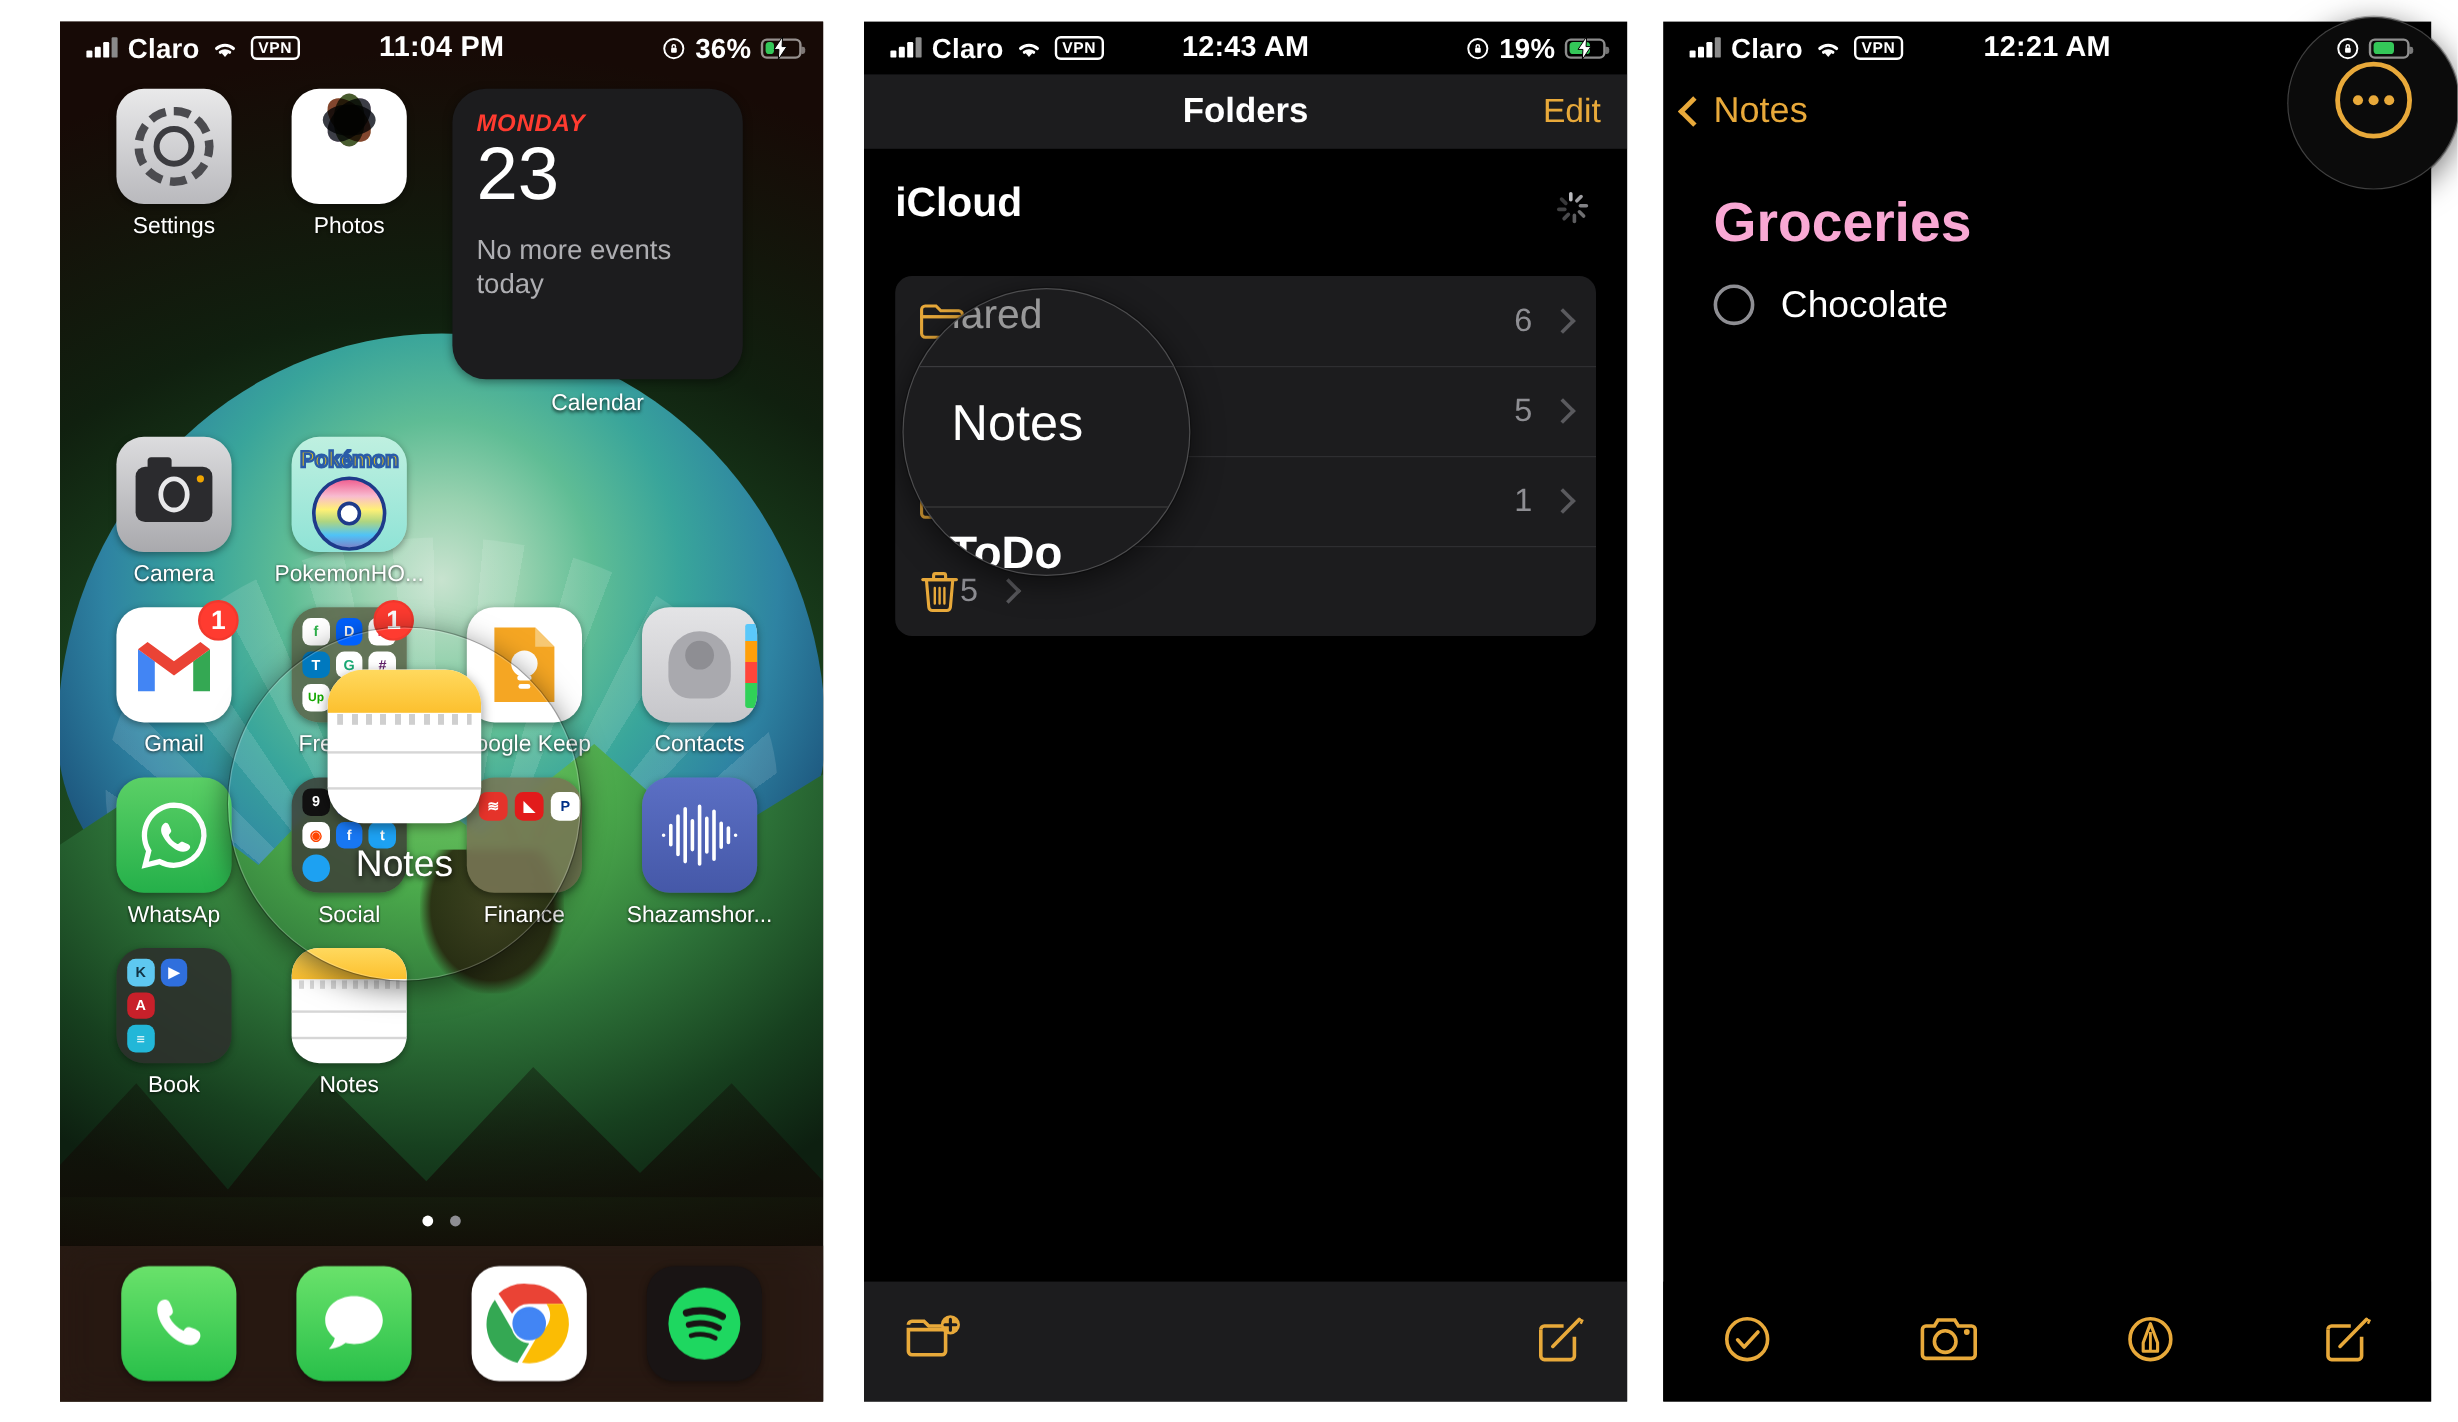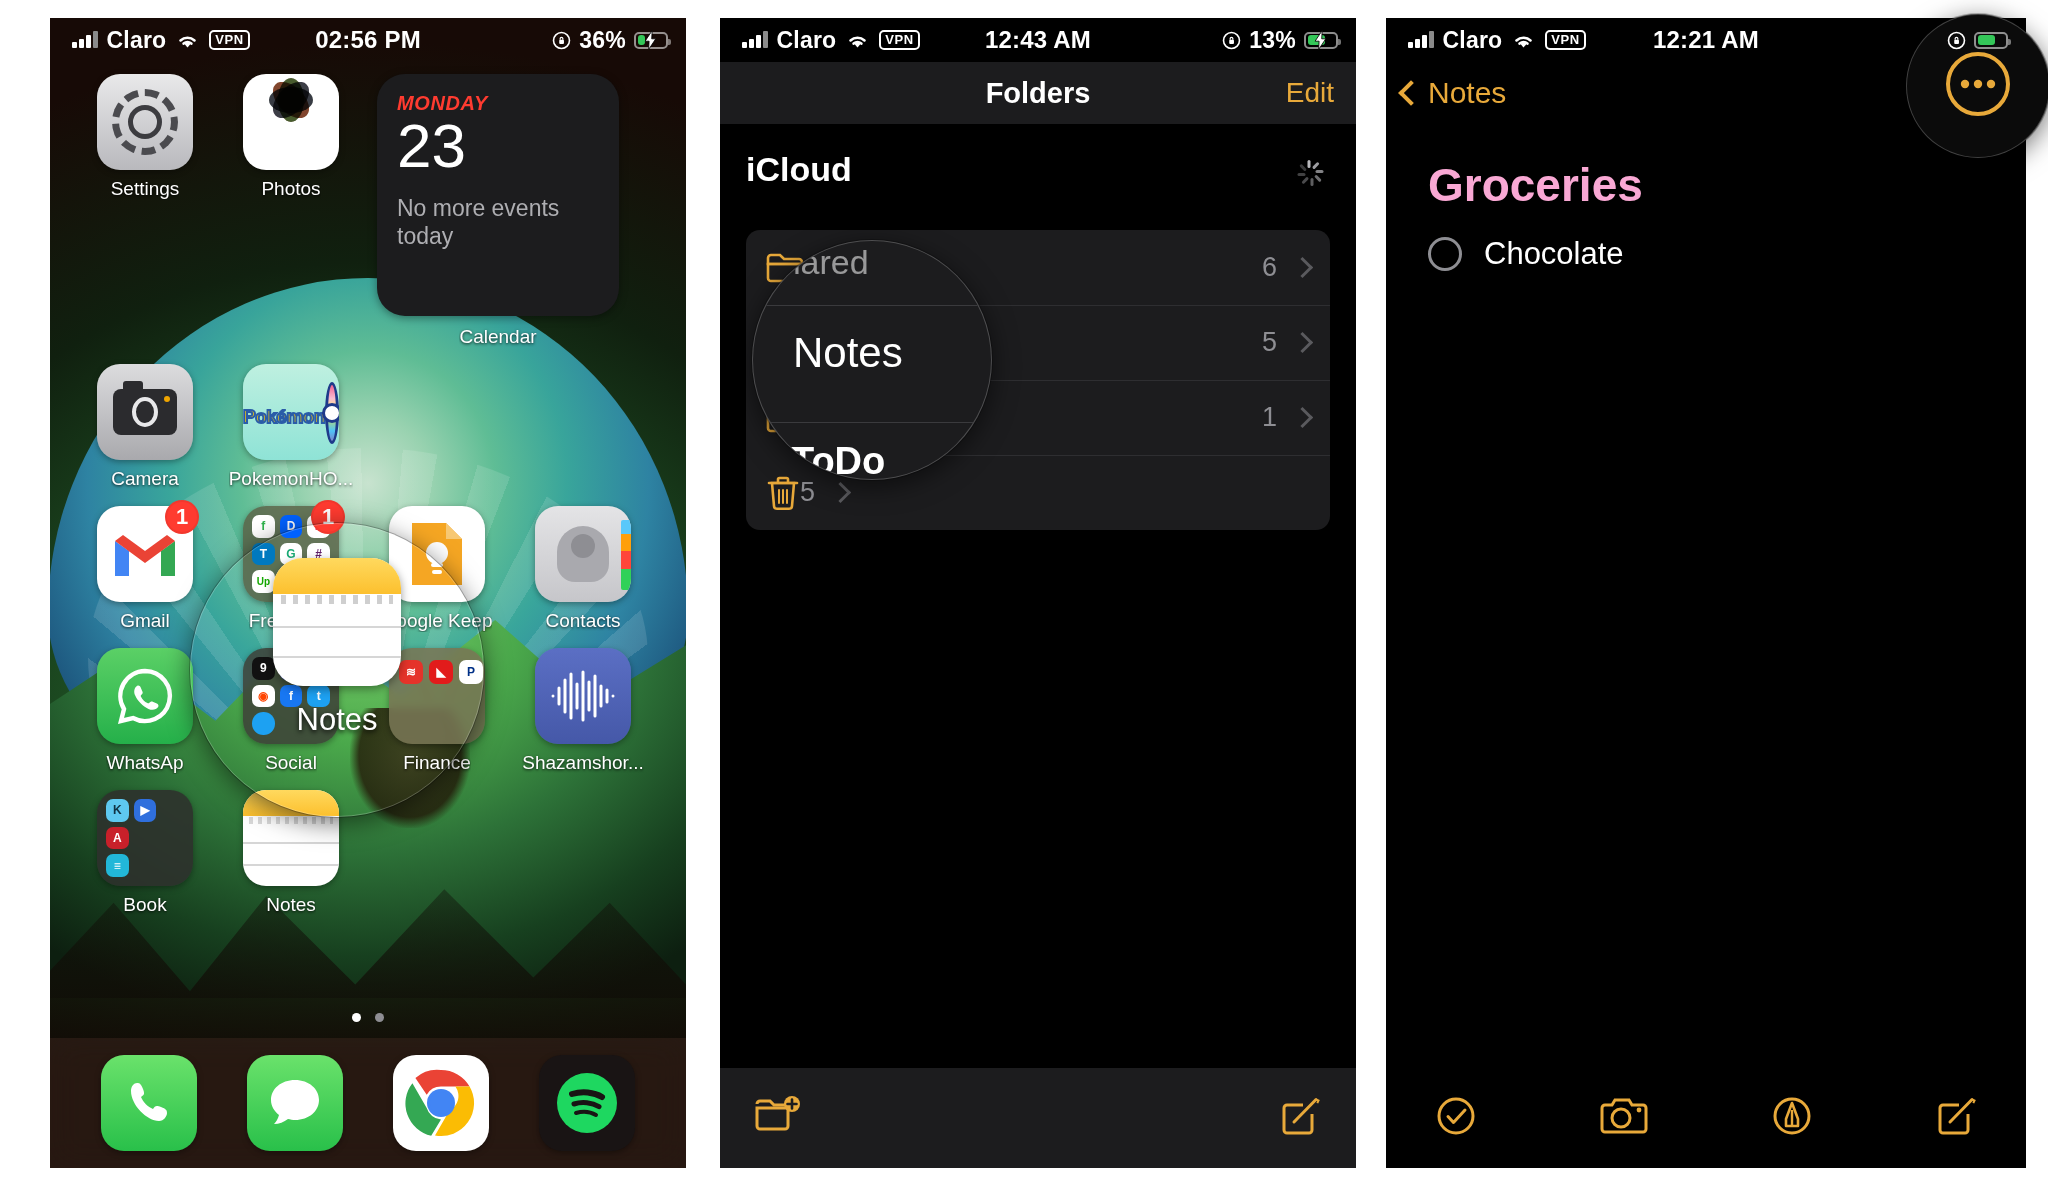--- a/index.html
+++ b/index.html
@@ -84,21 +84,21 @@
   .photos-ic{background:#fff;display:flex;align-items:center;justify-content:center;}
   .flower{position:relative;width:74px;height:74px;}
   .flower span{position:absolute;left:50%;top:50%;width:26px;height:44px;border-radius:50%;
      transform-origin:50% 50%;mix-blend-mode:multiply;opacity:.92;}
   .camera-ic{background:linear-gradient(180deg,#dcdcde,#a9a9ad);display:flex;align-items:center;justify-content:center;}
   .cam-body{width:64px;height:46px;background:#2b2b2e;border-radius:8px;position:relative;}
   .cam-body:before{content:"";position:absolute;left:10px;top:-8px;width:20px;height:9px;background:#2b2b2e;border-radius:3px 3px 0 0;}
   .cam-lens{position:absolute;left:50%;top:50%;transform:translate(-50%,-50%);width:26px;height:30px;
      border:4px solid #e8e8ea;border-radius:50%;box-sizing:border-box;}
   .cam-dot{position:absolute;right:7px;top:7px;width:6px;height:6px;border-radius:50%;background:#f0a500;}
-  .pkm-ic{background:linear-gradient(180deg,#bff0e0,#8fe3d6);display:flex;flex-direction:row;align-items:center;justify-content:flex-start;text-align:center;}
+  .pkm-ic{background:linear-gradient(180deg,#bff0e0,#8fe3d6);display:flex;flex-direction:column;align-items:center;justify-content:flex-start;text-align:center;}
   .pkm-word{color:#ffcb05;font-size:19px;font-weight:800;margin-top:9px;
      -webkit-text-stroke:2px #2a5ca8;letter-spacing:-.5px;}
   .pkm-ball{width:62px;height:62px;border-radius:50%;margin-top:2px;
      background:linear-gradient(180deg,#f06292 0%,#f8bbd0 24%,#fff176 44%,#aed581 62%,#4fc3f7 82%,#7986cb 100%);
      border:3px solid #1e3a8a;box-sizing:border-box;position:relative;}
   .pkm-ball:after{content:"";position:absolute;left:50%;top:50%;transform:translate(-50%,-50%);
      width:20px;height:20px;border-radius:50%;background:#fff;border:3px solid #1e3a8a;box-sizing:border-box;}
   .gmail-ic{background:#fff;display:flex;align-items:center;justify-content:center;}
   .keep-ic{background:#fff;display:flex;align-items:center;justify-content:center;}
   .contacts-ic{background:linear-gradient(180deg,#e4e4e6,#c6c6ca);display:flex;align-items:center;justify-content:center;position:relative;}
@@ -187,21 +187,21 @@
               <i></i>
             </span>
           <span class="carrier">Claro</span>
           <svg class="wifi" width="25" height="19" viewBox="0 0 25 19">
             <path d="M12.5 16.5l3-3.6a4.6 4.6 0 0 0-6 0z" fill="#fff"></path>
             <path d="M5.5 9.4a10.6 10.6 0 0 1 14 0" stroke="#fff" stroke-width="2.6" fill="none" stroke-linecap="round"></path>
             <path d="M8.6 12.6a6.3 6.3 0 0 1 7.8 0" stroke="#fff" stroke-width="2.6" fill="none" stroke-linecap="round"></path>
           </svg>
           <span class="vpn">VPN</span>
         </div>
-        <div class="sb-center">02:56 PM</div>
+        <div class="sb-center">11:04 PM</div>
         <div class="sb-right">
           <svg class="lockrot" viewBox="0 0 20 20">
             <circle cx="10" cy="10" r="8.4" stroke="#fff" stroke-width="1.7" fill="none"></circle>
             <rect x="7.6" y="9.3" width="5" height="4.4" rx="1" fill="#fff"></rect>
             <path d="M8.6 9.3V8a1.4 1.4 0 0 1 2.8 0v1.3" stroke="#fff" stroke-width="1.3" fill="none"></path>
           </svg>
           <span class="batt-pct">36%</span>
           <span class="batt">
             <span class="fill" style="width:calc(36% - 3px)"></span>
             <svg class="bolt" width="15" height="19" viewBox="0 0 12 16">
@@ -488,21 +488,21 @@
           </svg>
           <span class="vpn">VPN</span>
         </div>
         <div class="sb-center">12:43 AM</div>
         <div class="sb-right">
           <svg class="lockrot" viewBox="0 0 20 20">
             <circle cx="10" cy="10" r="8.4" stroke="#fff" stroke-width="1.7" fill="none"></circle>
             <rect x="7.6" y="9.3" width="5" height="4.4" rx="1" fill="#fff"></rect>
             <path d="M8.6 9.3V8a1.4 1.4 0 0 1 2.8 0v1.3" stroke="#fff" stroke-width="1.3" fill="none"></path>
           </svg>
-          <span class="batt-pct">13%</span>
+          <span class="batt-pct">19%</span>
           <span class="batt">
             <span class="fill" style="width:calc(67% - 3px)"></span>
             <svg class="bolt" width="15" height="19" viewBox="0 0 12 16">
               <path d="M7 0L1 9h3.4L4 16l6-9H6.6z" fill="#fff" stroke="#000" stroke-width=".7"></path>
             </svg>
           </span>
         </div>
       </div>
 
       <div class="navbar">

